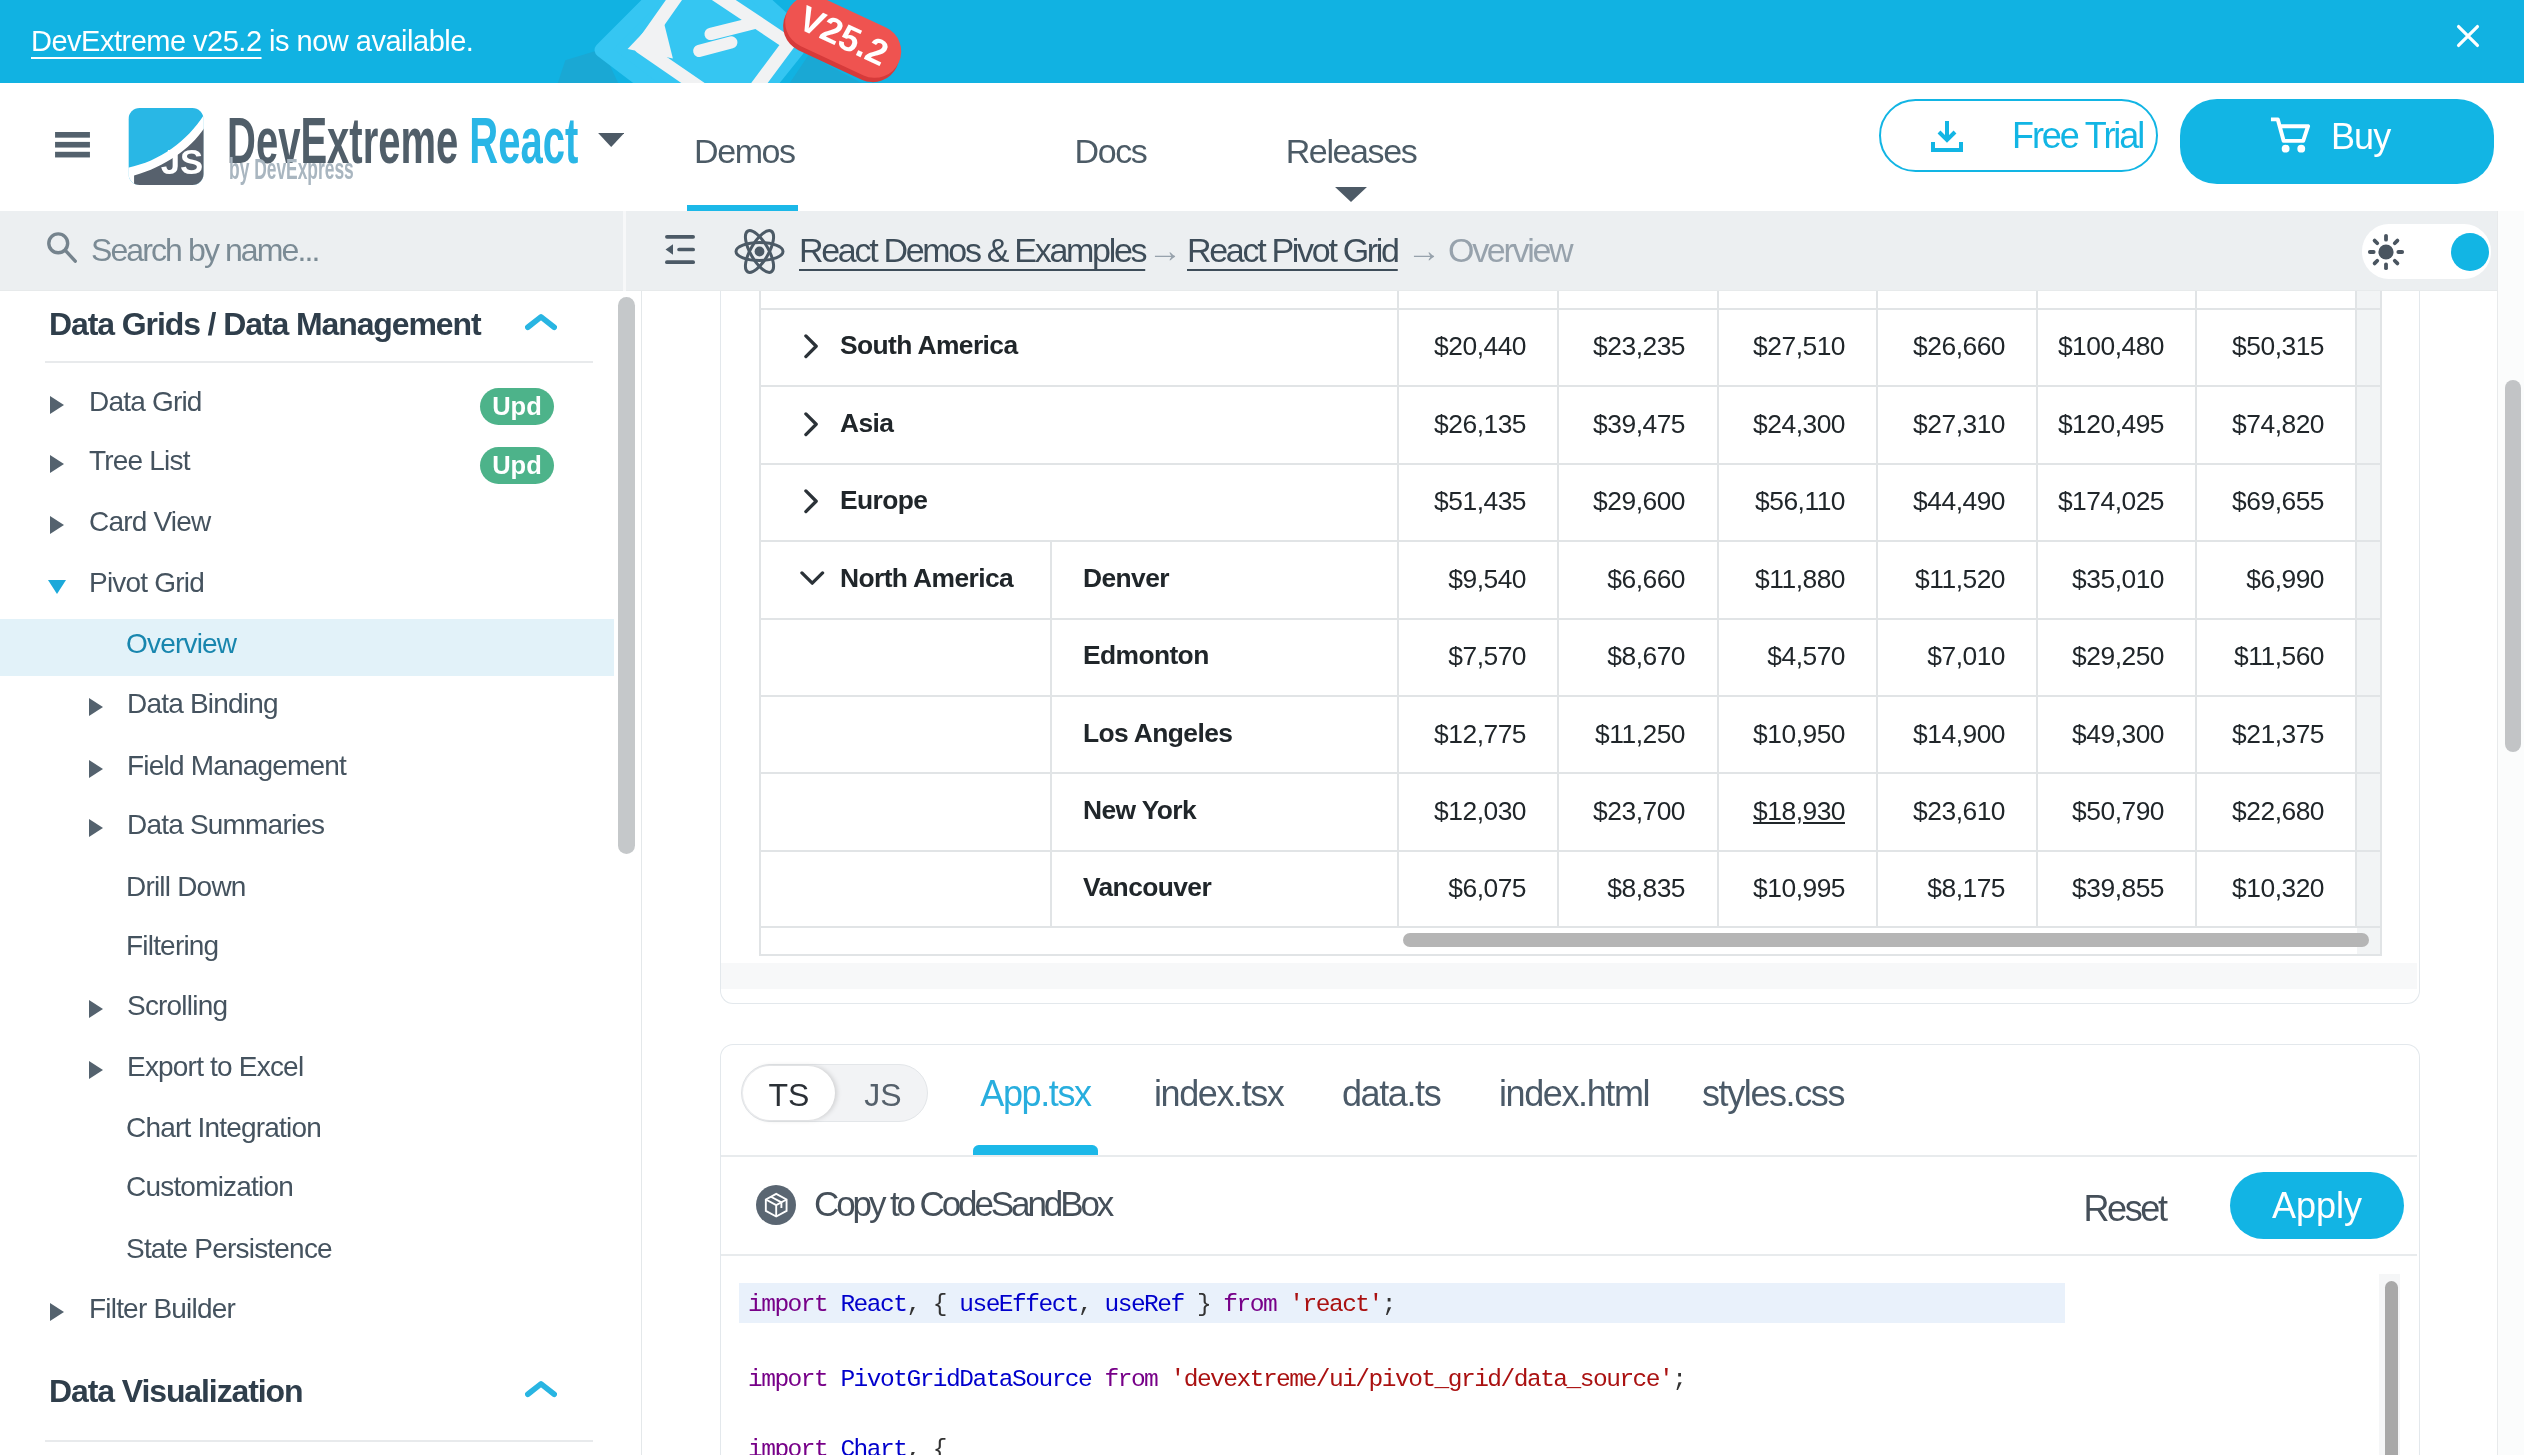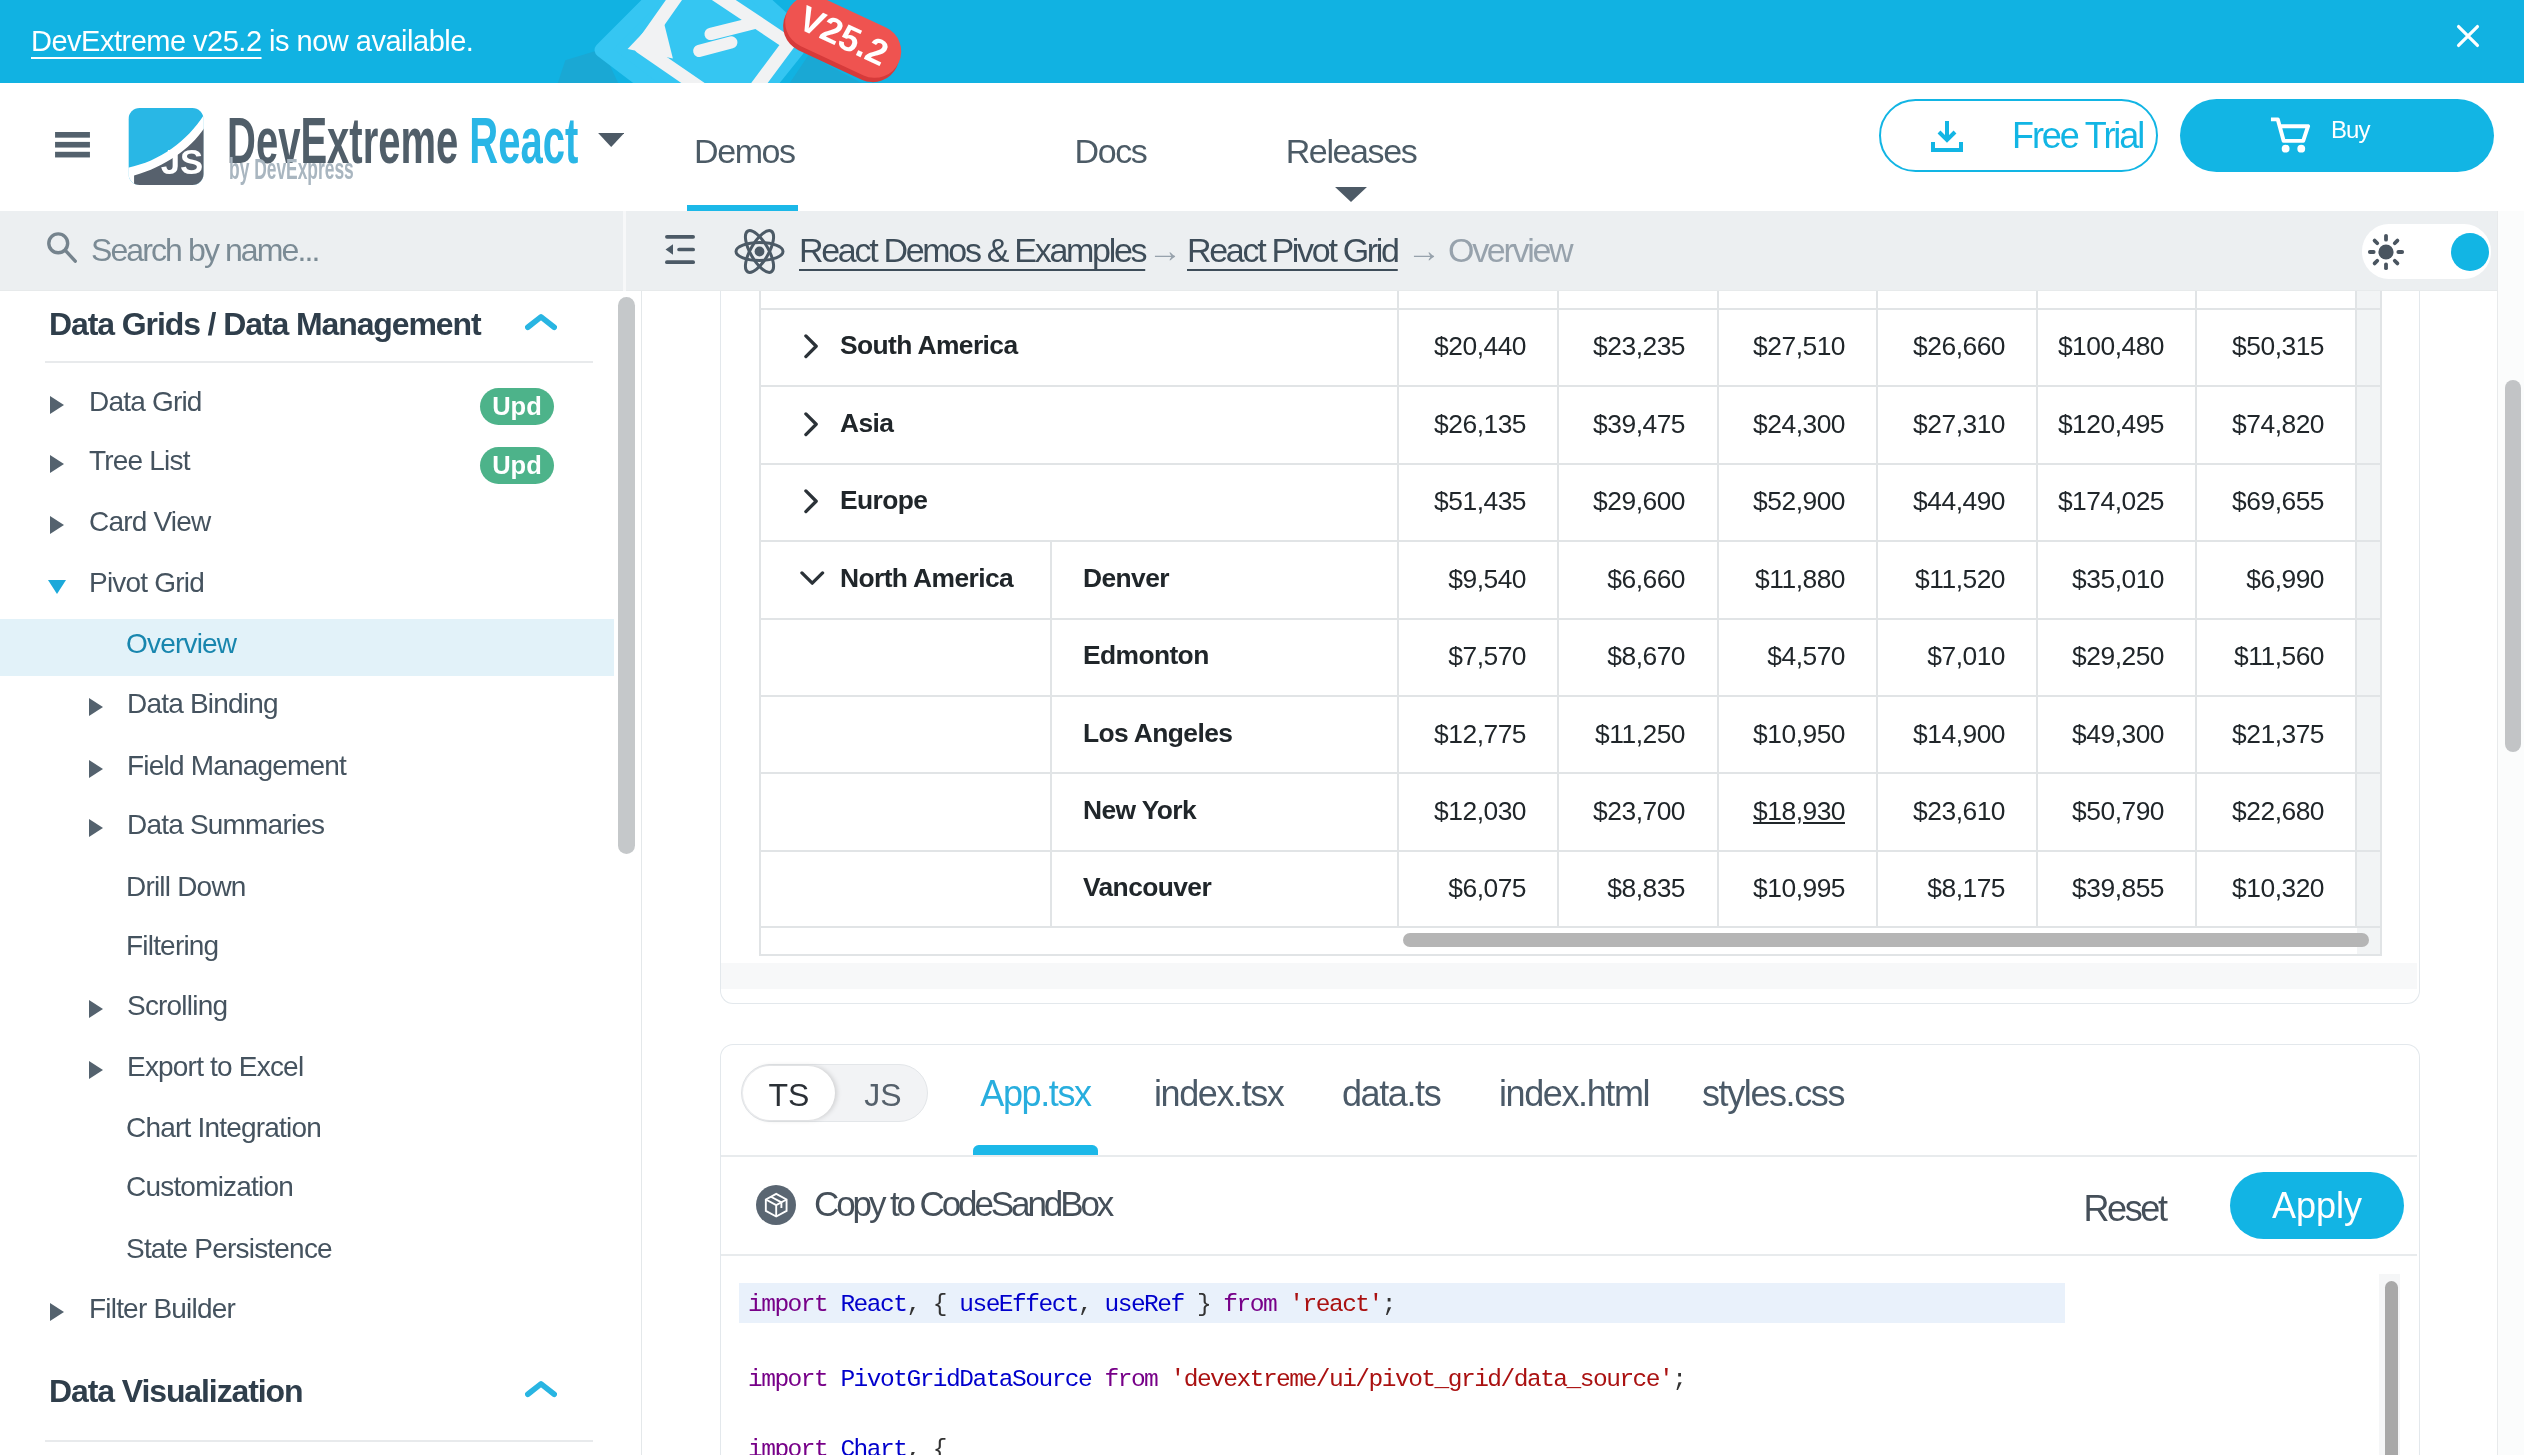--- a/index.html
+++ b/index.html
@@ -15,21 +15,21 @@
   .bclose { position:absolute; left:2451px; top:19px; width:34px; height:34px; color:#fff; font-size:36px; line-height:34px; text-align:center; font-weight:400;}
 
   
   .header { position:absolute; left:0; top:83px; width:2525px; height:127px; background:#fff; }
   .brandname { position:absolute; left:227px; top:21px; font-size:64px; font-weight:700; color:#505e69; white-space:nowrap; transform:scaleX(0.625); transform-origin:left top; }
   .brandname .react { color:#29b6e6; }
   .byline { position:absolute; left:229px; top:69px; font-size:30px; font-weight:700; color:#a9b6c0; white-space:nowrap; transform:scaleX(0.58); transform-origin:left top; }
   .nav-item { position:absolute; top:0; height:127px; line-height:136px; font-size:34px; color:#4c5b66; text-align:center; letter-spacing:-1.4px; }
   .nav-underline { position:absolute; left:687px; top:122px; width:111px; height:5.7px; background:#1cb8e8; }
   .btn-trial { position:absolute; left:1879px; top:16px; width:279px; height:73px; border:2.8px solid #12b5e4; border-radius:37px; color:#12b5e4; font-size:36px; }
-  .btn-buy { position:absolute; left:2180px; top:16px; width:314px; height:73px; background:#12b5e4; border-radius:37px; color:#fff; font-size:24px; }
+  .btn-buy { position:absolute; left:2180px; top:16px; width:314px; height:85px; background:#12b5e4; border-radius:37px; color:#fff; font-size:36px; }
 
   
   .toolbar { position:absolute; left:0; top:211px; width:2497px; height:80px; background:#eceff1; border-bottom:1.9px solid #e7eaeb;}
   .toolbar .wdiv { position:absolute; left:623px; top:0; width:2.8px; height:80px; background:#f7f8f9; }
   .search-ph { position:absolute; left:91px; top:0; height:78px; line-height:78px; font-size:32px; color:#7b8b95; letter-spacing:-1.9px; }
   .crumb { position:absolute; top:0; height:78px; line-height:78px; font-size:34px; color:#3e4d59; letter-spacing:-2.3px; }
   .crumb u { text-underline-offset:6.6px; text-decoration-thickness:1.9px; }
   .crumb.gray { color:#97a2ac; }
   .toggle { position:absolute; left:2362px; top:224px; width:129px; height:55px; background:#fff; border-radius:27px; }
   .toggle .knob { position:absolute; left:89px; top:8.5px; width:38px; height:38px; border-radius:50%; background:#12b5e4; }
@@ -290,21 +290,21 @@
     <div class="celllab" style="left:840px;top:408px;">Asia</div>
     <div class="cellval" style="left:1407px;top:409px;width:119px;">$26,135</div>
     <div class="cellval" style="left:1566px;top:409px;width:119px;">$39,475</div>
     <div class="cellval" style="left:1726px;top:409px;width:119px;">$24,300</div>
     <div class="cellval" style="left:1886px;top:409px;width:119px;">$27,310</div>
     <div class="cellval" style="left:2045px;top:409px;width:119px;">$120,495</div>
     <div class="cellval" style="left:2205px;top:409px;width:119px;">$74,820</div>
     <div class="celllab" style="left:840px;top:485px;">Europe</div>
     <div class="cellval" style="left:1407px;top:486px;width:119px;">$51,435</div>
     <div class="cellval" style="left:1566px;top:486px;width:119px;">$29,600</div>
-    <div class="cellval" style="left:1726px;top:486px;width:119px;">$52,900</div>
+    <div class="cellval" style="left:1726px;top:486px;width:119px;">$56,110</div>
     <div class="cellval" style="left:1886px;top:486px;width:119px;">$44,490</div>
     <div class="cellval" style="left:2045px;top:486px;width:119px;">$174,025</div>
     <div class="cellval" style="left:2205px;top:486px;width:119px;">$69,655</div>
     <div class="celllab" style="left:1083px;top:563px;">Denver</div>
     <div class="cellval" style="left:1407px;top:564px;width:119px;">$9,540</div>
     <div class="cellval" style="left:1566px;top:564px;width:119px;">$6,660</div>
     <div class="cellval" style="left:1726px;top:564px;width:119px;">$11,880</div>
     <div class="cellval" style="left:1886px;top:564px;width:119px;">$11,520</div>
     <div class="cellval" style="left:2045px;top:564px;width:119px;">$35,010</div>
     <div class="cellval" style="left:2205px;top:564px;width:119px;">$6,990</div>

